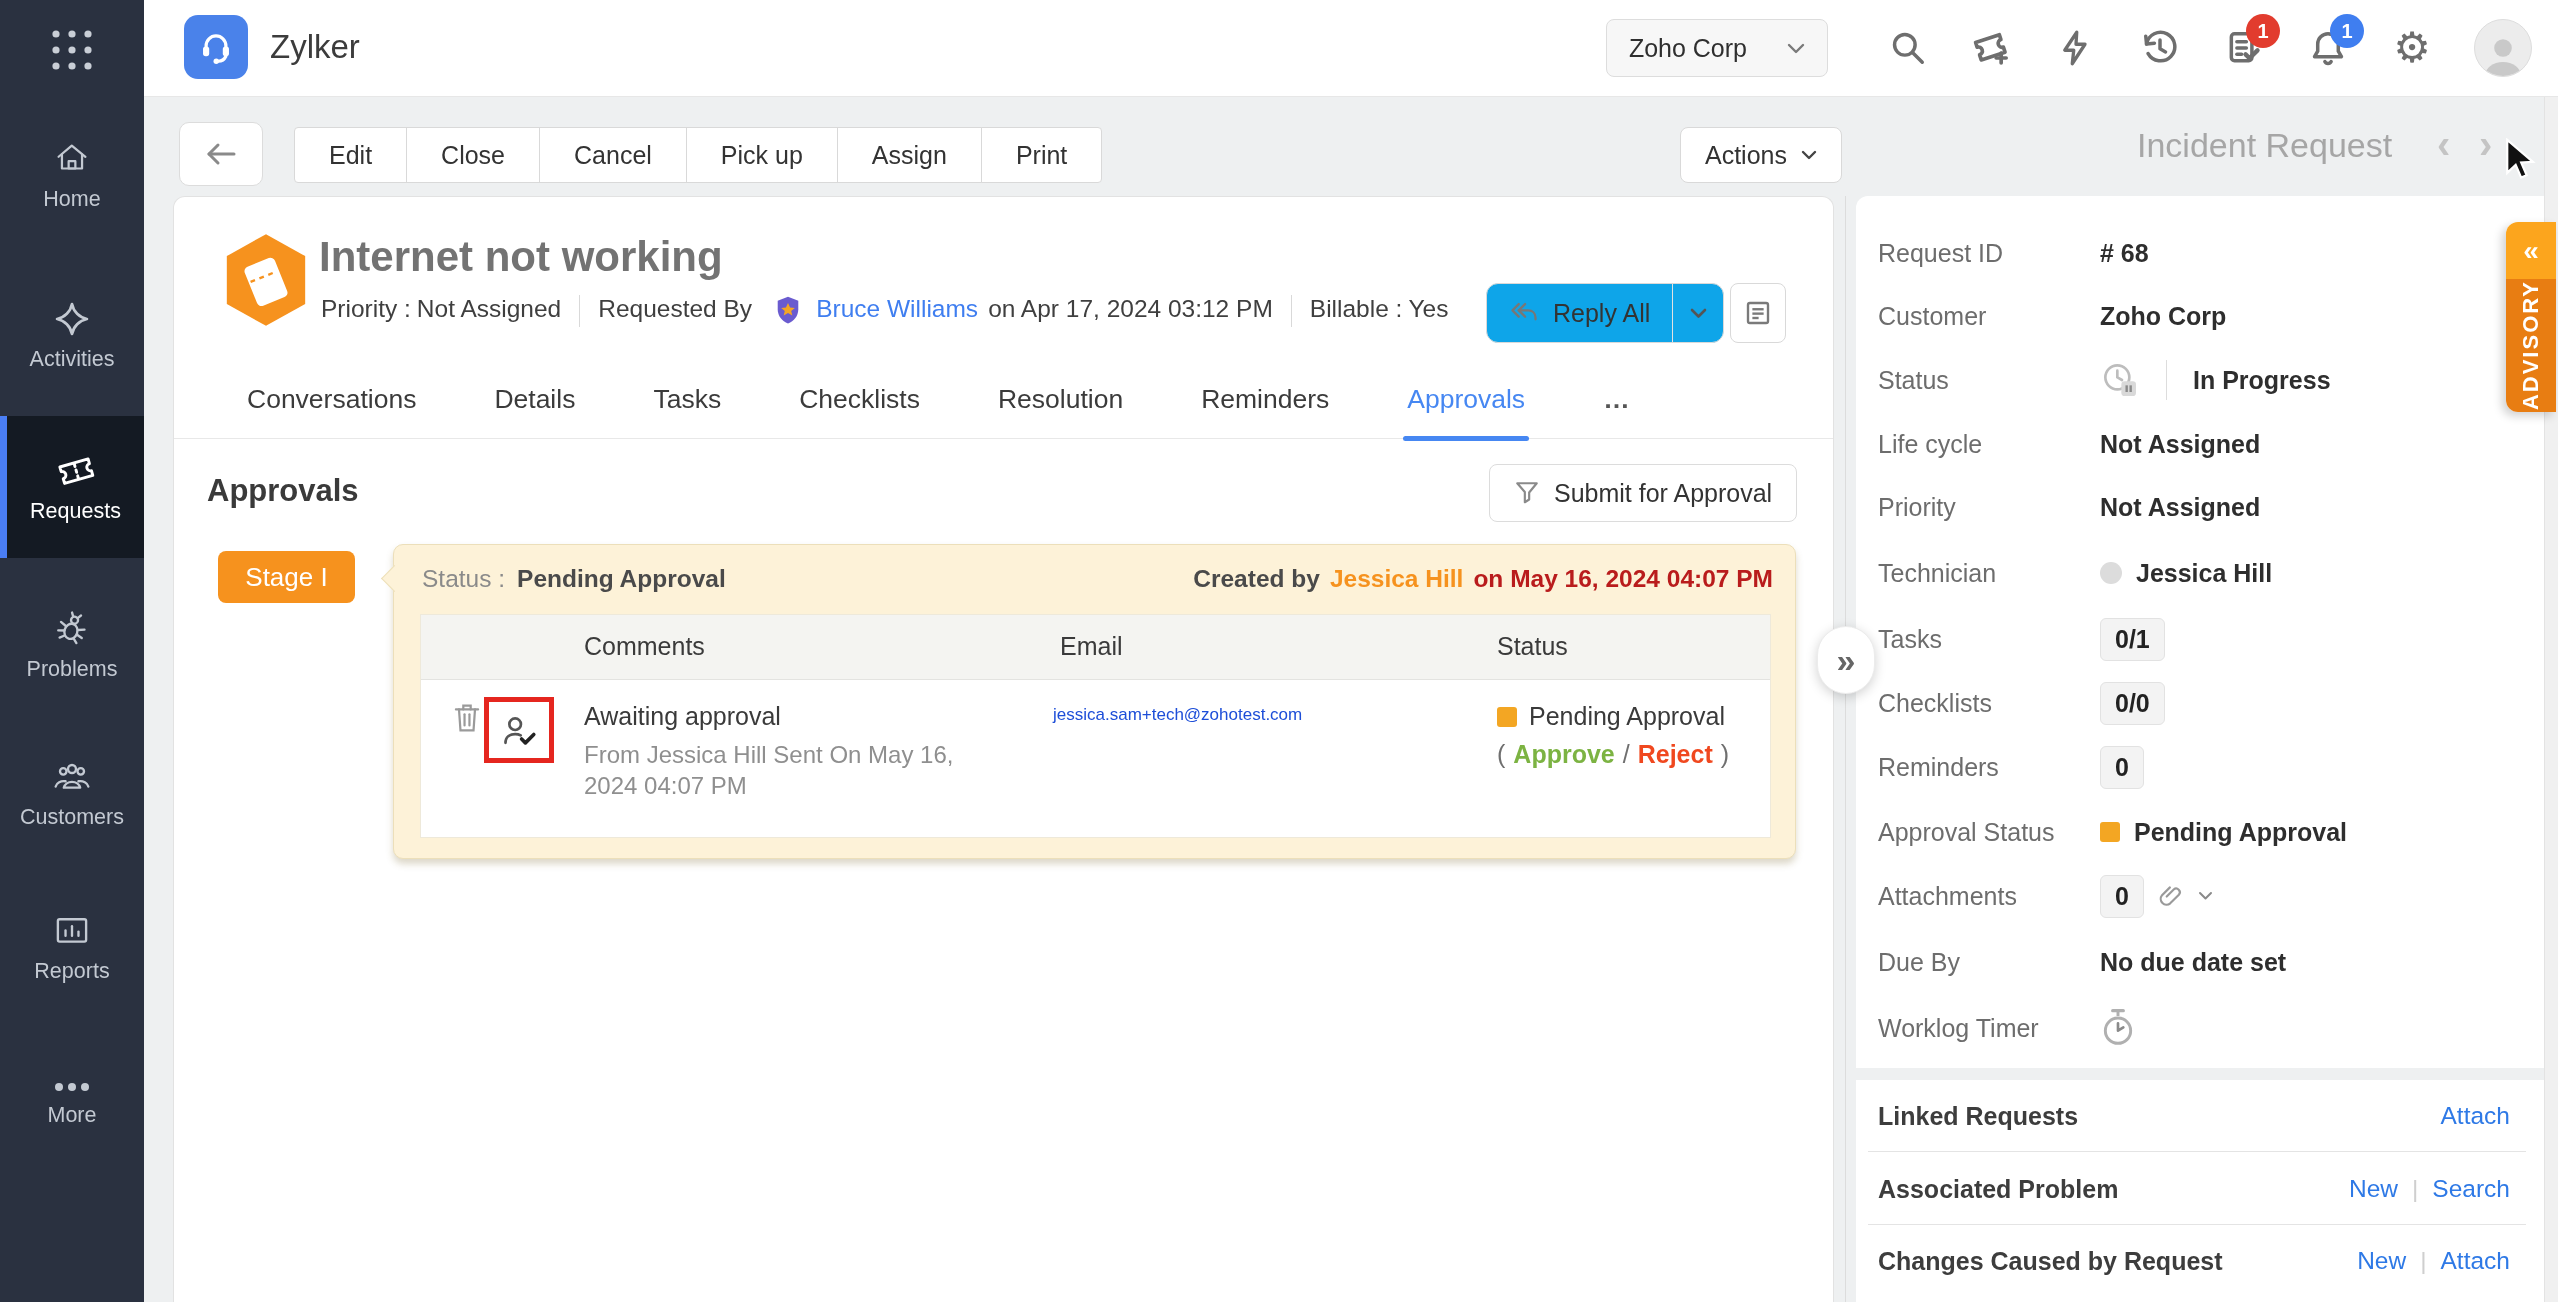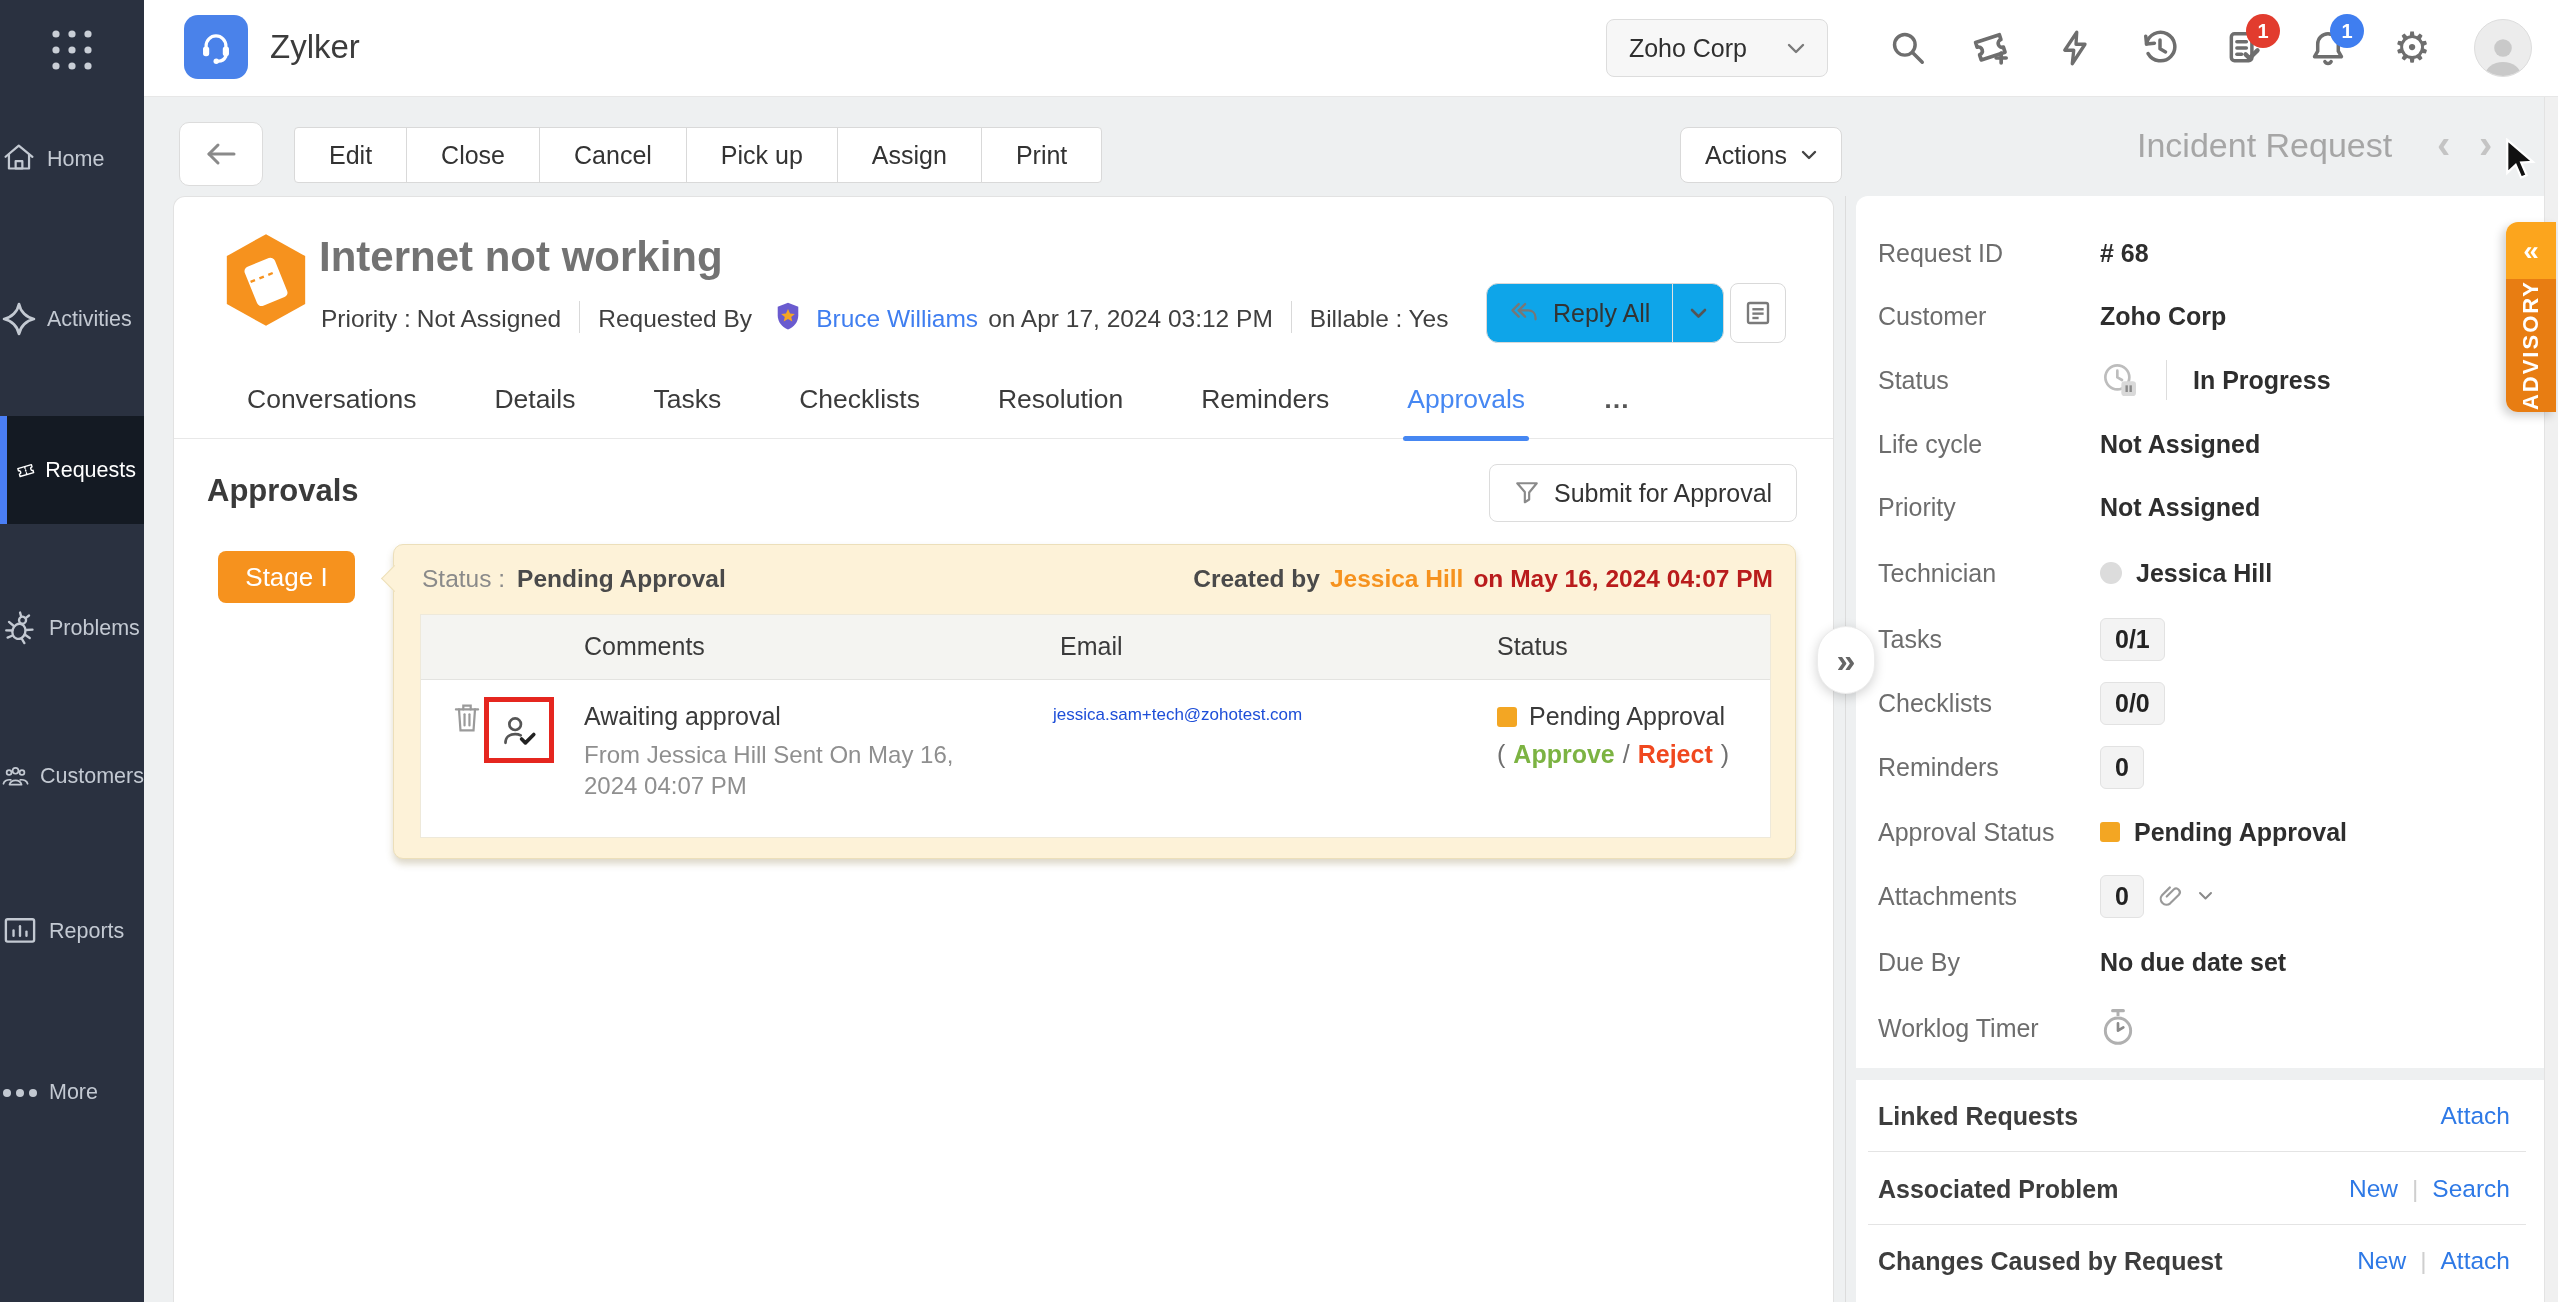--- a/index.html
+++ b/index.html
@@ -18,21 +18,21 @@
   .tb-ic{position:relative;width:44px;height:44px;display:flex;align-items:center;justify-content:center;cursor:pointer}
   .badge{position:absolute;top:-12px;right:-14px;min-width:34px;height:34px;border-radius:17px;color:#fff;font-size:20px;font-weight:bold;display:flex;align-items:center;justify-content:center}
   .badge.red{background:#e23c2e}
   .badge.blue{background:#3f7ef0}
   .gear-glyph{font-size:42px;color:#6e6e6e;line-height:1}
   .avatar{width:56px;height:56px;border-radius:50%;background:#ececec;border:1px solid #ddd;overflow:hidden;display:flex;align-items:flex-end;justify-content:center}
 
   
   .sidebar{position:absolute;left:0;top:0;width:144px;height:100%;background:#2a3140;z-index:6}
   .apps-grid{position:absolute;left:48px;top:26px;cursor:pointer}
-  .side-item{position:absolute;left:0;width:144px;display:flex;flex-direction:row;align-items:center;gap:9px;color:#c3c9d2;font-size:21.5px;cursor:pointer;box-sizing:border-box}
+  .side-item{position:absolute;left:0;width:144px;display:flex;flex-direction:column;align-items:center;gap:9px;color:#c3c9d2;font-size:21.5px;cursor:pointer;box-sizing:border-box}
   .side-item svg{stroke:#c3c9d2;fill:none;stroke-width:2;stroke-linecap:round;stroke-linejoin:round}
   .side-item.active{background:#141a23;border-left:7px solid #4a7ef5;padding:34px 8px;color:#fff}
   .side-item.active svg{stroke:#fff;stroke-width:2.4}
   .more-dots circle{fill:#c3c9d2;stroke:none}
 
   
   .toolbar{position:absolute;left:144px;top:96px;right:0;height:100px;z-index:4}
   .back-btn{position:absolute;left:35px;top:26px;width:82px;height:62px;background:#fff;border:1px solid #dcdcdc;border-radius:10px;display:flex;align-items:center;justify-content:center;cursor:pointer}
   .tb-group{position:absolute;left:150px;top:31px;display:flex}
   .tb-btn{height:54px;background:#fff;border:1px solid #d9d9d9;margin-left:-1px;padding:0 34px;font-size:25px;color:#333;display:flex;align-items:center;cursor:pointer}
@@ -40,21 +40,21 @@
   .tb-btn:last-child{border-radius:0 4px 4px 0}
   .actions-btn{position:absolute;left:1536px;top:31px;height:54px;background:#fff;border:1px solid #d9d9d9;border-radius:8px;padding:0 24px;display:flex;align-items:center;gap:14px;font-size:25px;color:#333;cursor:pointer}
   .page-title{position:absolute;left:1993px;top:30px;font-size:34px;color:#a6a6a6;font-weight:500}
   .nav-chev{position:absolute;top:26px;font-size:40px;color:#c4c4c4;cursor:pointer;font-weight:bold}
   .cursor{position:absolute;left:2360px;top:42px;z-index:60}
 
   
   .main-card{position:absolute;left:173px;top:196px;width:1661px;bottom:0;background:#fff;border:1px solid #e2e2e2;border-bottom:none;border-radius:12px 12px 0 0;box-sizing:border-box;z-index:2}
   .ticket-hex{position:absolute;left:49px;top:34px}
   .req-title{position:absolute;left:145px;top:36px;font-size:42px;font-weight:600;color:#737373}
-  .req-meta{position:absolute;left:147px;top:98px;height:38px;display:flex;align-items:flex-end;gap:18px;font-size:24.5px;color:#3f3f3f}
+  .req-meta{position:absolute;left:147px;top:98px;height:38px;display:flex;align-items:flex-start;gap:18px;font-size:24.5px;color:#3f3f3f}
   .meta-sep{width:1px;height:32px;background:#d9d9d9}
   .req-meta .blue{color:#3f7ef0}
   .shield{margin:0 4px}
   .reply-group{position:absolute;left:1312px;top:86px;height:58px;display:flex;border:1px solid #d9d9d9;border-radius:12px;background:#0ea5e9;overflow:hidden}
   .reply-main{display:flex;align-items:center;gap:14px;padding:0 22px;font-size:25px;color:#333;cursor:pointer}
   .reply-caret{display:flex;align-items:center;justify-content:center;width:50px;border-left:1px solid #e2e2e2;cursor:pointer}
   .note-btn{position:absolute;left:1556px;top:86px;width:54px;height:58px;border:1px solid #d9d9d9;border-radius:8px;background:#fff;display:flex;align-items:center;justify-content:center;cursor:pointer}
 
   .tabs-wrap{position:absolute;left:0;right:0;top:163px;height:78px;border-bottom:1px solid #e8e8e8;display:flex;align-items:center;padding-left:73px}
   .tab{font-size:26.5px;color:#3b3b3b;margin-right:78px;cursor:pointer;position:relative;white-space:nowrap}

